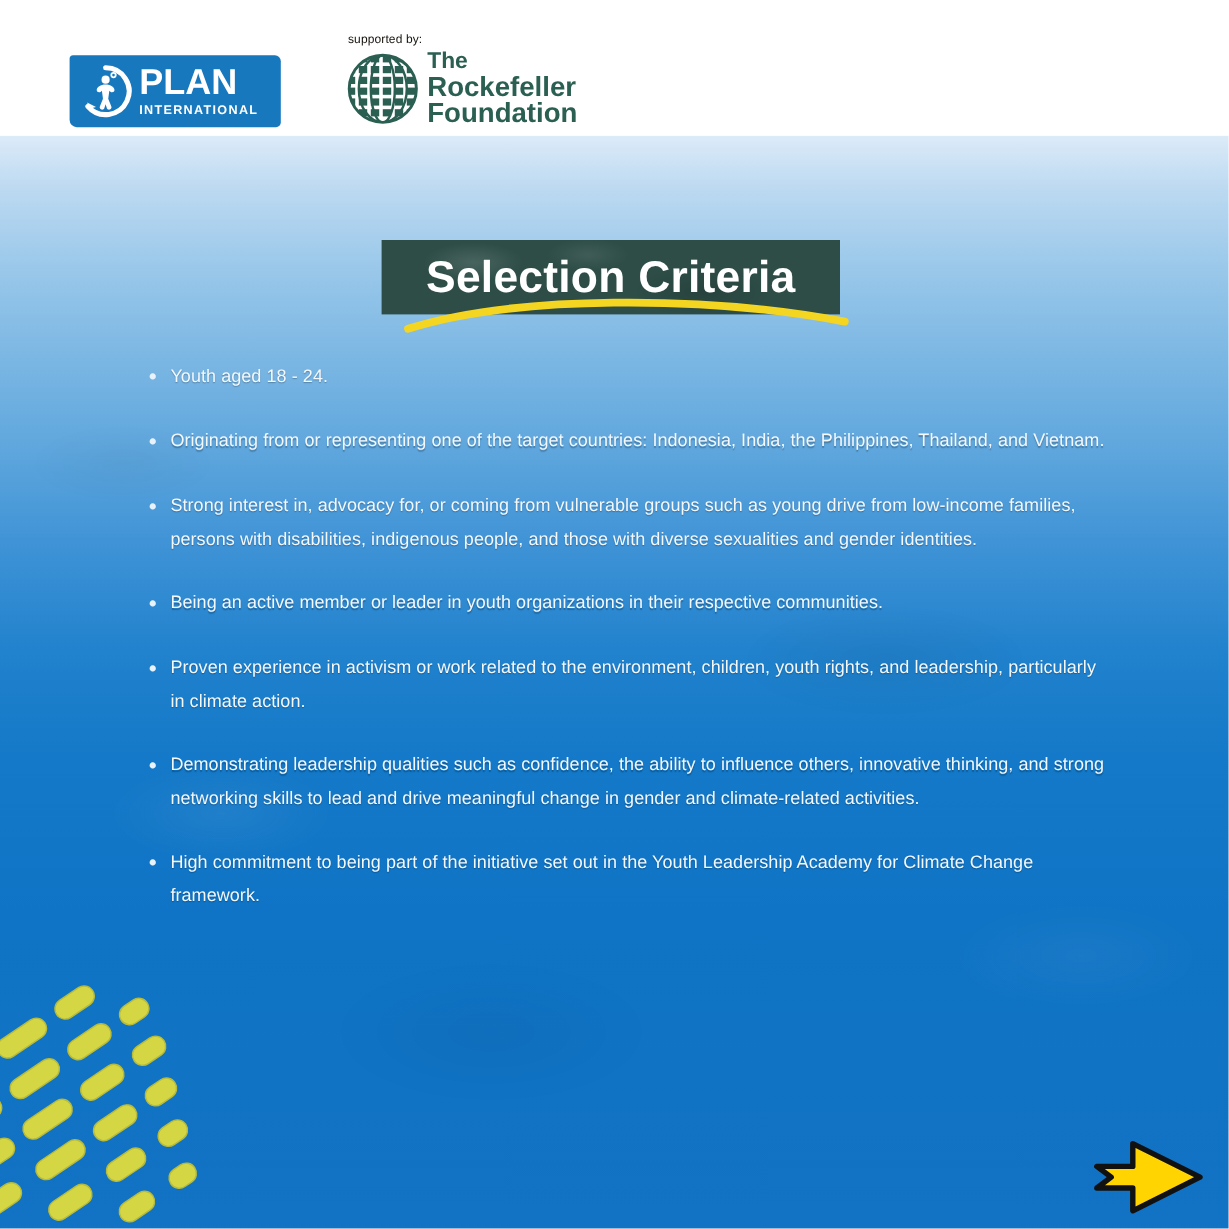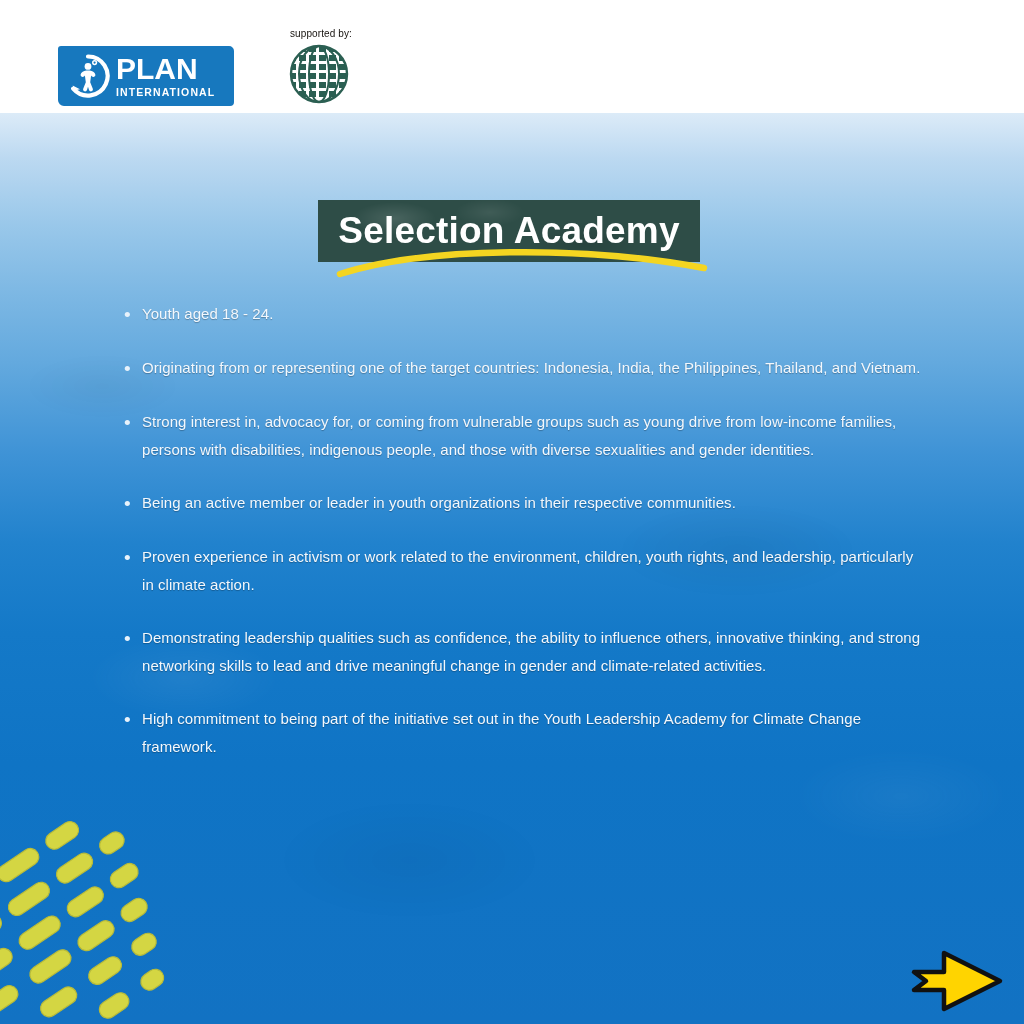--- a/index.html
+++ b/index.html
@@ -355,25 +355,30 @@
                 <rect x="51" y="48" width="7" height="6"></rect>
             </g>
           </g>
           <g clip-path="url(#globeClip)" fill="none" stroke="#2B5F52" stroke-width="2">
             <ellipse cx="31" cy="31" rx="10" ry="28"></ellipse>
             <ellipse cx="31" cy="31" rx="20" ry="28"></ellipse>
           </g>
           <circle cx="31" cy="31" r="28" fill="none" stroke="#2B5F52" stroke-width="2.4"></circle>
         </svg>
       </div>
+      <div class="rock-text">
+        <div class="rock-line1">The</div>
+        <div class="rock-line2">Rockefeller</div>
+        <div class="rock-line3">Foundation</div>
+      </div>
     </div>
   </div>
 
   <div class="title-box">
-    <span class="title-text">Selection Academy</span>
+    <span class="title-text">Selection Criteria</span>
   </div>
   <div class="title-underline">
     <svg viewBox="0 0 390 42" width="390" height="42" xmlns="http://www.w3.org/2000/svg">
       <path d="M22 36 C 110 8, 270 8, 386 30" fill="none" stroke="#F4D521" stroke-width="6.5" stroke-linecap="round"></path>
     </svg>
   </div>
 
   <div class="criteria-list">
 
     <div class="criteria-item">

